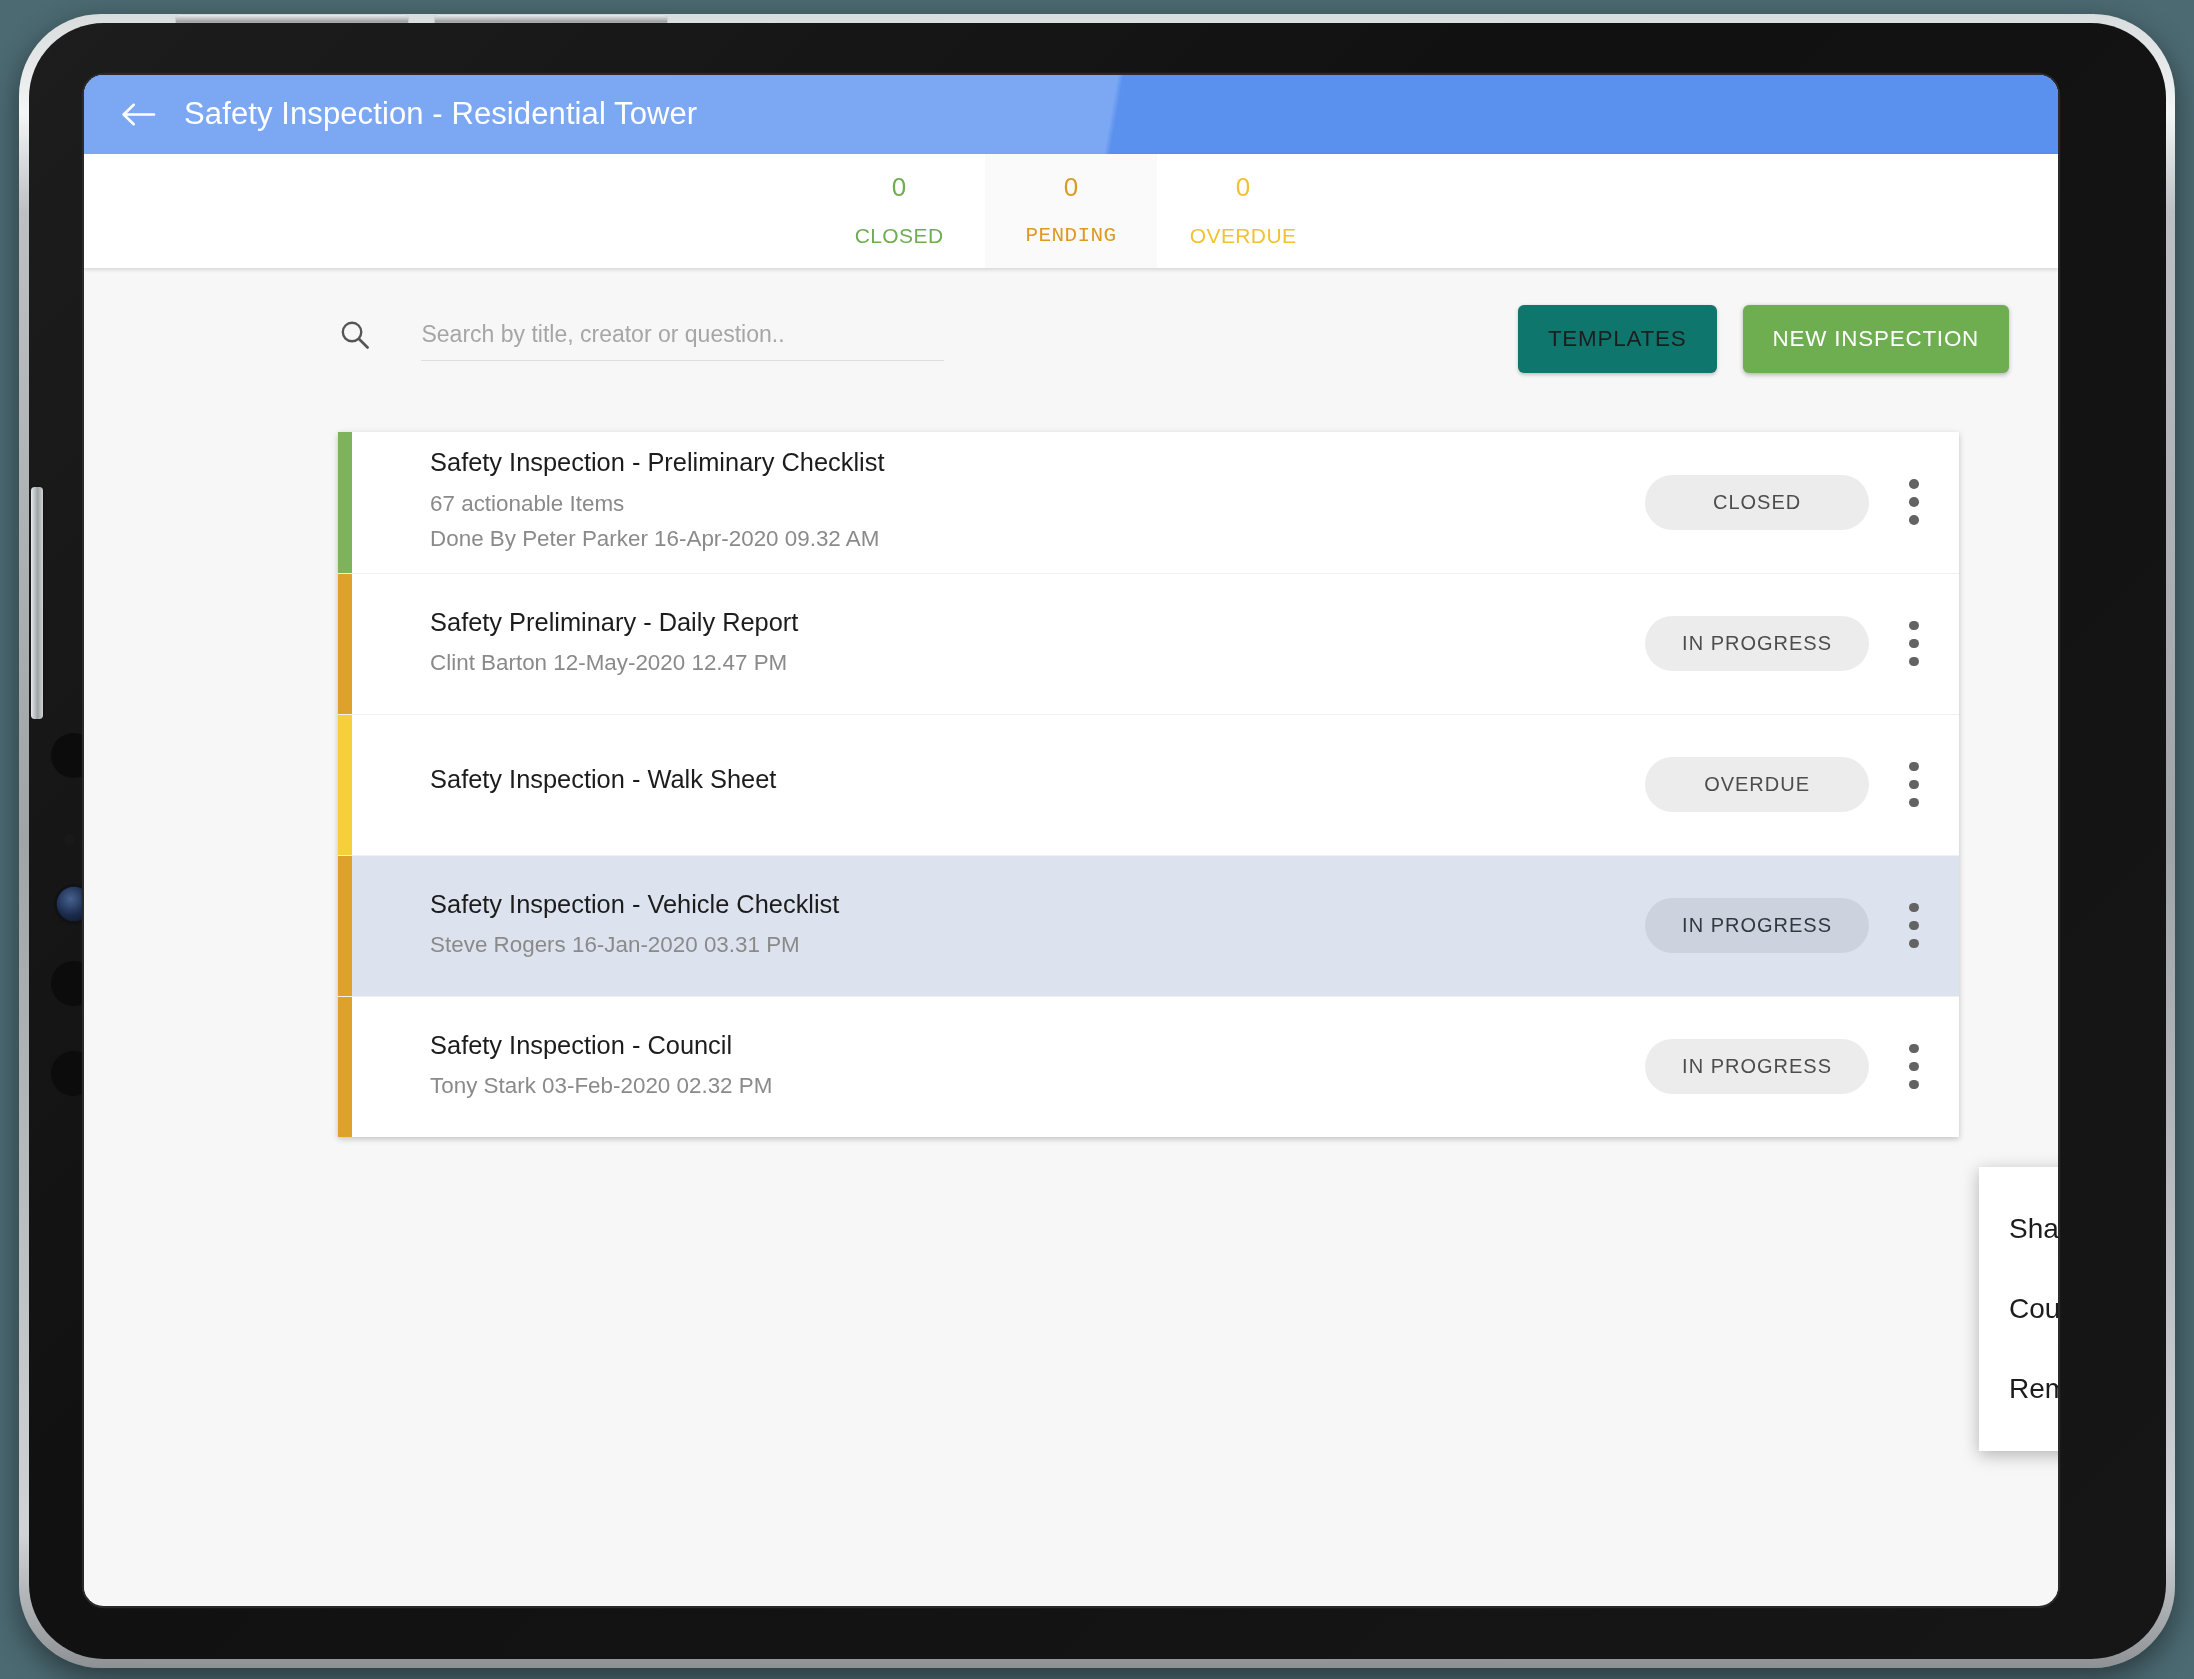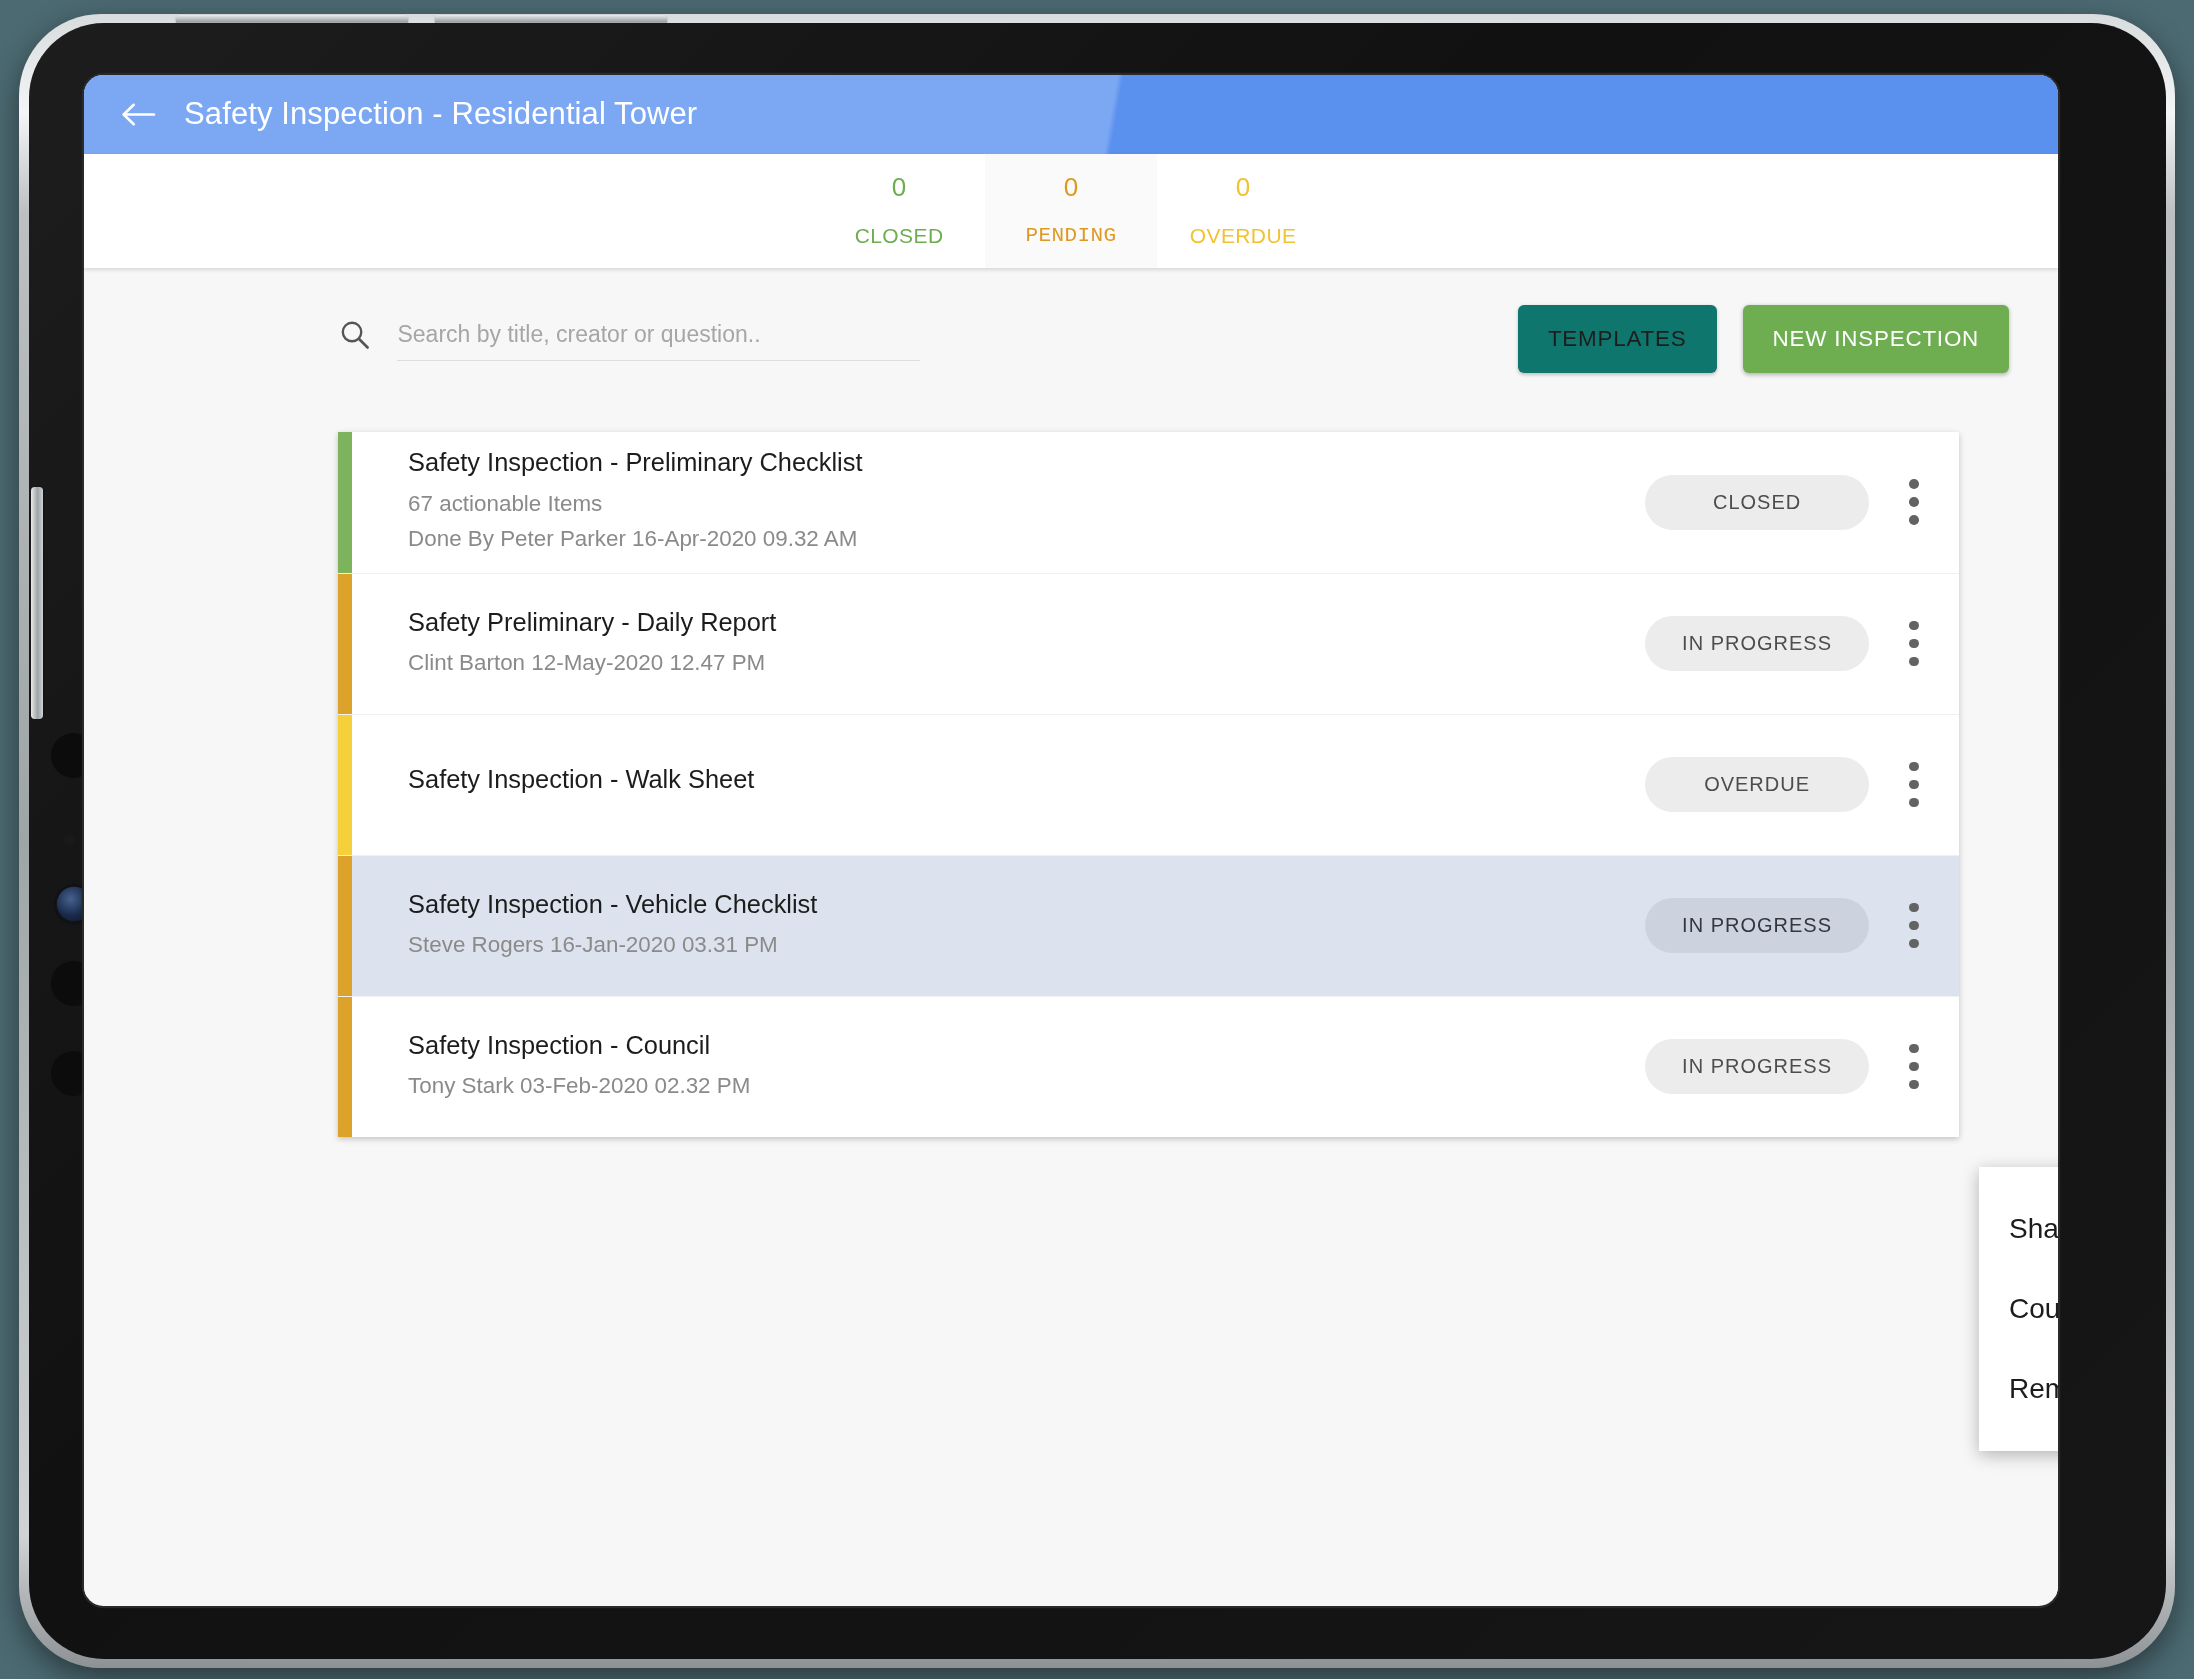--- a/index.html
+++ b/index.html
@@ -90,21 +90,21 @@
 
   .toolbar{
     display:flex;align-items:center;
     padding:34px 49px 0 254px;height:75px;
   }
   .search-wrap{display:flex;align-items:flex-end;flex:0 0 auto;}
   .search-icon{width:34px;height:34px;margin-right:25.4px;margin-bottom:9px;cursor:pointer;}
   .search-field{
     width:523px;border:0;border-bottom:1.5px solid #dedede;background:transparent;
     font-family:"Liberation Sans",sans-serif;font-size:23px;color:#3c3c3c;
-    padding:0 0 12px 0;outline:none;
+    padding:0 0 12px 0;outline:none;margin-left:24px;
   }
   .search-field::placeholder{color:#a6a6a6;}
   .toolbar-spacer{flex:1 1 auto;}
   .btn{
     font-family:"Liberation Sans",sans-serif;font-size:22.4px;letter-spacing:0.8px;
     border:0;border-radius:6px;cursor:pointer;white-space:nowrap;
   }
   .btn-templates{
     background:#0f766e;color:#1d1d1d;padding:21px 30px;
     box-shadow:0 1.5px 3.7px rgba(0,0,0,.22);
@@ -114,21 +114,21 @@
     box-shadow:0 1.5px 4.5px rgba(0,0,0,.28);
   }
 
   
   .card{
     position:relative;margin:55px 0 0 254px;width:1621px;background:#fff;
     box-shadow:0 1.5px 6px rgba(0,0,0,.22);
   }
   .row{
     position:relative;display:flex;align-items:center;
-    height:141px;padding-left:6px;box-sizing:border-box;cursor:pointer;
+    height:141px;padding-left:28px;box-sizing:border-box;cursor:pointer;
   }
   .row+.row{border-top:1.5px solid #f0f0f0;}
   .row.selected{background:#dde3ee;}
   .row .bar{position:absolute;left:0;top:0;bottom:0;width:13.5px;}
   .row.selected .bar{bottom:-1.5px;}
   .row-text{flex:1 1 auto;padding-left:64px;}
   .row-title{font-size:25.4px;color:#1c1c1c;margin-bottom:10.5px;}
   .row-sub{font-size:22.4px;color:#8a8a8a;line-height:1.45;}
   .row-sub.second{margin-top:3px;}
 

